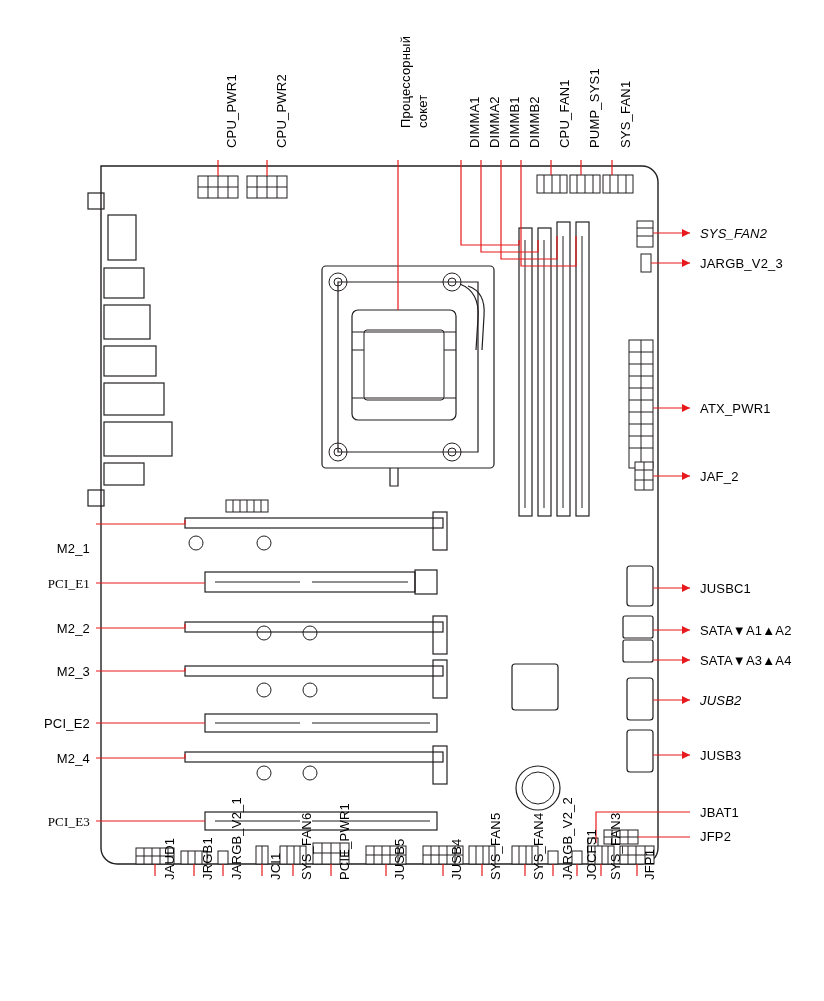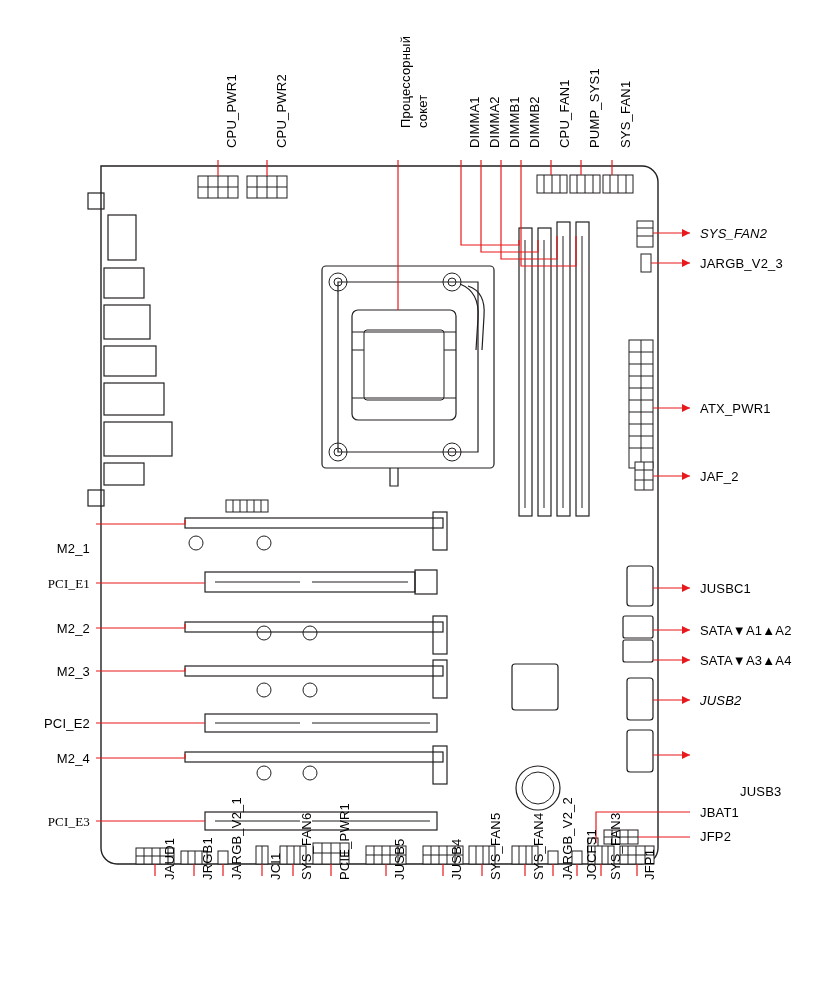--- a/index.html
+++ b/index.html
@@ -376,21 +376,21 @@
 <div class="lbl vert" style="left:618px;top:148px;">SYS_FAN1</div>
 
 <div class="lbl right" style="left:700px;top:226px;font-style:italic;">SYS_FAN2</div>
 <div class="lbl right" style="left:700px;top:256px;">JARGB_V2_3</div>
 <div class="lbl right" style="left:700px;top:401px;">ATX_PWR1</div>
 <div class="lbl right" style="left:700px;top:469px;text-align:right;">JAF_2</div>
 <div class="lbl right" style="left:700px;top:581px;">JUSBC1</div>
 <div class="lbl right" style="left:700px;top:623px;">SATA▼A1▲A2</div>
 <div class="lbl right" style="left:700px;top:653px;text-align:center;">SATA▼A3▲A4</div>
 <div class="lbl right" style="left:700px;top:693px;font-style:italic;">JUSB2</div>
-<div class="lbl right" style="left:700px;top:784px;margin-left:40px;">JUSB3</div>
+<div class="lbl right" style="left:700px;top:748px;">JUSB3</div>
 <div class="lbl right" style="left:700px;top:805px;">JBAT1</div>
 <div class="lbl right" style="left:700px;top:829px;">JFP2</div>
 
 <div class="lbl left" style="left:10px;top:517px;width:80px;margin-top:24px;">M2_1</div>
 <div class="lbl left" style="left:10px;top:576px;width:80px;font-family:Liberation Serif, serif;">PCI_E1</div>
 <div class="lbl left" style="left:10px;top:621px;width:80px;">M2_2</div>
 <div class="lbl left" style="left:10px;top:664px;width:80px;">M2_3</div>
 <div class="lbl left" style="left:10px;top:716px;width:80px;text-align:right;">PCI_E2</div>
 <div class="lbl left" style="left:10px;top:751px;width:80px;">M2_4</div>
 <div class="lbl left" style="left:10px;top:814px;width:80px;font-family:Liberation Serif, serif;">PCI_E3</div>

